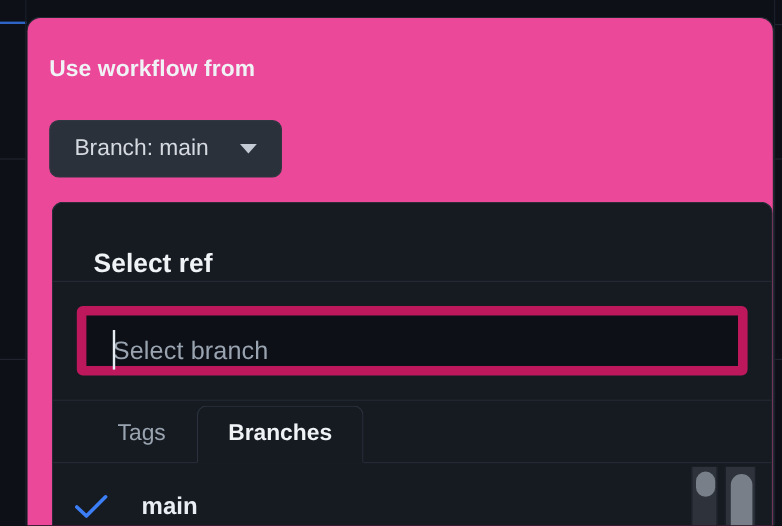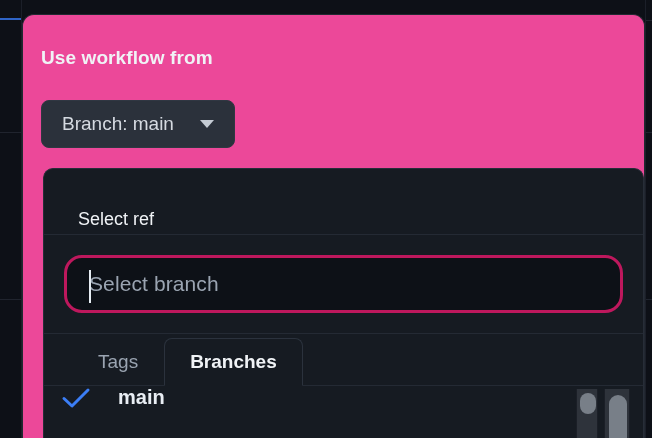--- a/index.html
+++ b/index.html
@@ -152,43 +152,43 @@
   }
 
   .select-ref-header {
     height: 66px;
     display: flex;
     align-items: center;
     padding-left: 34px;
     border-bottom: 1px solid #242a34;
   }
   .select-ref-title {
-    font-size: 18px;
-    font-weight: 400;
+    font-size: 22px;
+    font-weight: 700;
     color: #f0f3f6;
     margin-top: 36px;
   }
 
   
   .search-row {
     height: 99px;
     display: flex;
     align-items: center;
     padding: 0 20px;
     border-bottom: 1px solid #242a34;
   }
   .search-input-wrap {
     position: relative;
     width: 100%;
     height: 58px;
     background: #0d1117;
-    border: 3px solid #be185d;
-    border-radius: 18px;
-    display: flex;
-    align-items: center;
+    border: 8px solid #be185d;
+    border-radius: 5px;
+    display: flex;
+    align-items: flex-end;
     padding-left: 22px;
     cursor: text;
   }
   .text-caret {
     position: absolute;
     left: 22px;
     top: 12px;
     width: 2px;
     height: 33px;
     background: #e6edf3;
@@ -240,21 +240,21 @@
     color: #9aa4b1;
     font-weight: 400;
   }
 
   
   .ref-list {
     position: relative;
   }
   .ref-item {
     display: flex;
-    align-items: flex-start;
+    align-items: flex-end;
     height: 48px;
     padding-left: 12px;
     cursor: pointer;
   }
   .check-icon {
     width: 40px;
     display: flex;
     justify-content: center;
     flex: none;
   }

